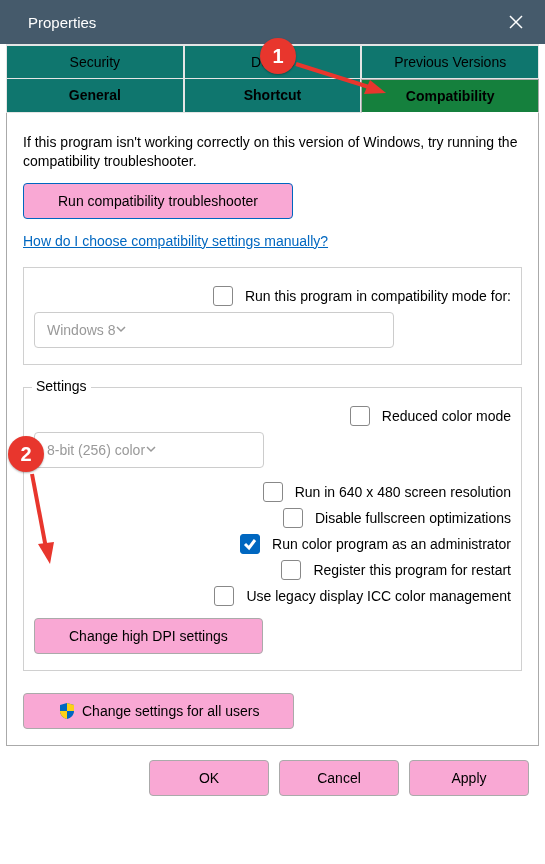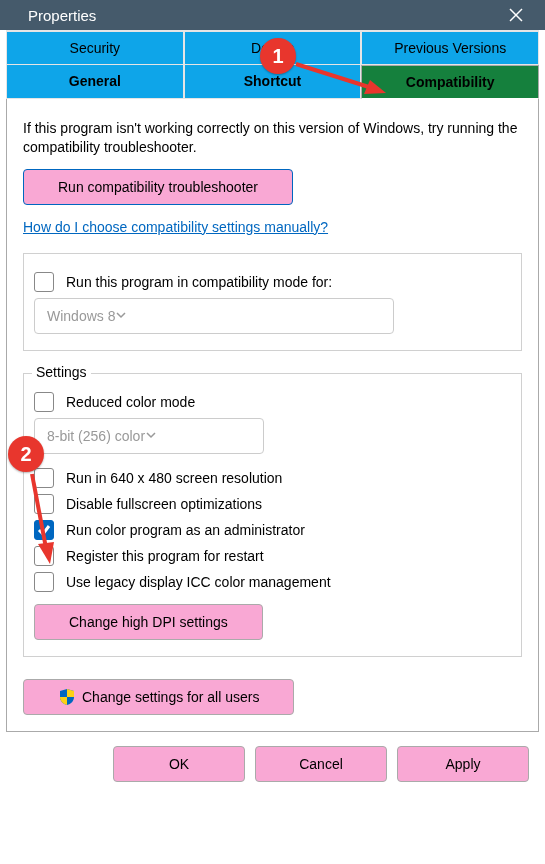--- a/index.html
+++ b/index.html
@@ -1,54 +1,54 @@
 <!DOCTYPE html>
 <html><head>
 <meta charset="utf-8">
 <style>
 * { box-sizing: border-box; margin: 0; padding: 0; font-family: "Segoe UI", -apple-system, sans-serif; }
 body { width: 545px; height: 864px; background: #fff; position: relative; overflow: hidden; }
 
-.titlebar { background: #455a6b; height: 30px; display: flex; align-items: center; justify-content: space-between; padding: 0 14px 0 28px; }
+.titlebar { background: #455a6b; height: 44px; display: flex; align-items: center; justify-content: space-between; padding: 0 14px 0 28px; }
 .titlebar-title { color: #fff; font-size: 15px; }
 .close-btn { width: 30px; height: 30px; display:flex; align-items:center; justify-content:center; cursor:pointer; }
 .close-btn svg { stroke: #fff; }
 
 .content { padding: 0 6px 6px 6px; }
 
 .tabs-row { display:flex; border-top:1px solid #e5e5e5; }
-.tabs-row .tab { flex:1; padding:8px 0; text-align:center; font-size:14px; border:1px solid #e5e5e5; border-bottom:1px solid #e5e5e5; background:#0ea5e9; cursor:pointer; }
+.tabs-row .tab { flex:1; padding:8px 0; text-align:center; font-size:14px; border:1px solid #e5e5e5; border-bottom:1px solid #e5e5e5; background:#0f766e; cursor:pointer; }
 .tabs-top .tab { border-bottom:none; }
 .tabs-bottom .tab { border-top:none;font-weight:bold; }
 .tab.active { border:1px solid #aaa; border-bottom:1px solid #fff; background:#15803d; }
 
 .main-panel { border:1px solid #aaa; border-top:none; padding:20px 16px 16px 16px; }
 
 .intro { font-size:14px; line-height:1.35; margin-bottom:12px; }
 
 .btn { display:inline-flex; align-items:center; justify-content:center; height:36px; padding:0 34px; border:1px solid #aaa; border-radius:4px; background:#f9a8d4; font-size:14px; cursor:pointer; }
 .btn.primary { border:1px solid #0067c0; }
 
 .link { color:#0067c0; text-decoration:underline; font-size:14px; display:inline-block; margin:14px 12px 18px 0; cursor:pointer; }
 
 .fieldset { border:1px solid #d0d0d0; margin-bottom:22px; padding:12px 10px 16px 10px; position:relative; }
 .legend { position:absolute; top:-10px; left:8px; background:#fff; padding:0 4px; font-size:14px; }
 
-.check-row { display:flex; align-items:center; gap:12px; margin:6px 0; font-size:14px; }
+.check-row { display:flex; align-items:center; gap:12px; margin:6px 0; font-size:14px;justify-content:flex-end; }
 .checkbox { width:20px; height:20px; border:1px solid #888; border-radius:3px; display:flex; align-items:center; justify-content:center; cursor:pointer; flex-shrink:0; }
 .checkbox.checked { background:#0067c0; border-color:#0067c0; }
 .checkbox.checked svg { stroke:#fff; stroke-width:3; }
 
 .select { border:1px solid #ccc; border-radius:4px; height:36px; display:flex; align-items:center; justify-content:flex-start; padding:0 12px; color:#999; font-size:14px; margin:6px 0 0 0; cursor:default; }
 .select .chev svg { stroke:#999; }
 
 .shield-icon { width:18px; height:18px; display:inline-flex; margin-right:6px; }
 
 .footer-btns { display:flex; gap:10px; justify-content:flex-end; padding:14px 10px 10px; }
-.footer-btns .btn { width:132px; }
+.footer-btns .btn { width:120px; }
 
 
 .callout { position:absolute; width:36px; height:36px; border-radius:50%; background:#e8362d; color:#fff; display:flex; align-items:center; justify-content:center; font-size:20px; font-weight:bold; z-index:20; box-shadow:0 1px 2px rgba(0,0,0,.3); }
 .arrow { position:absolute; z-index:19; }
 .arrow line { stroke:#e8362d; stroke-width:4; }
 .arrow polygon { fill:#e8362d; }
 </style>
 </head>
 <body>
 

